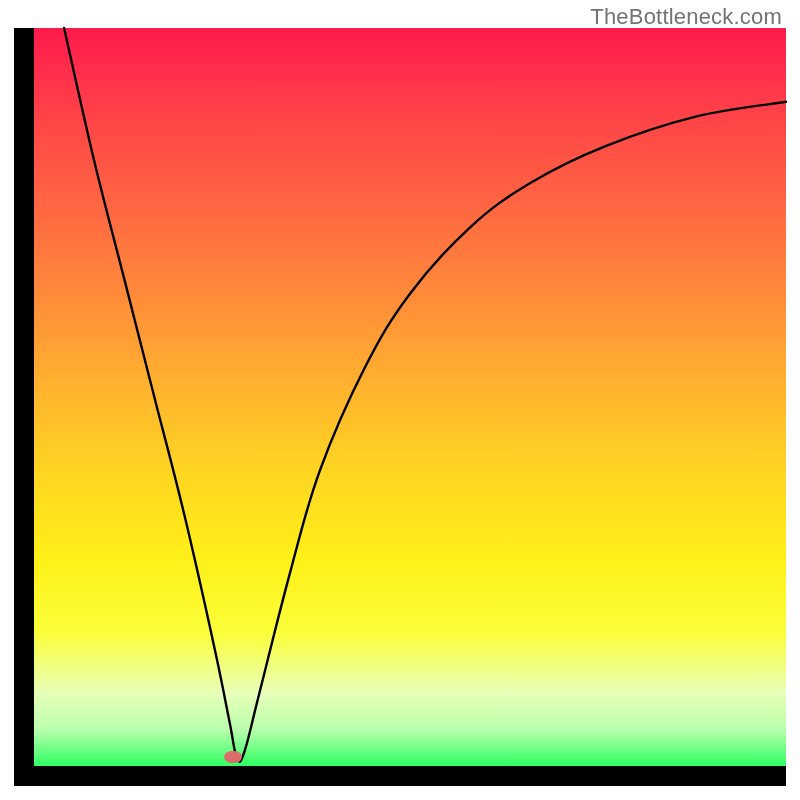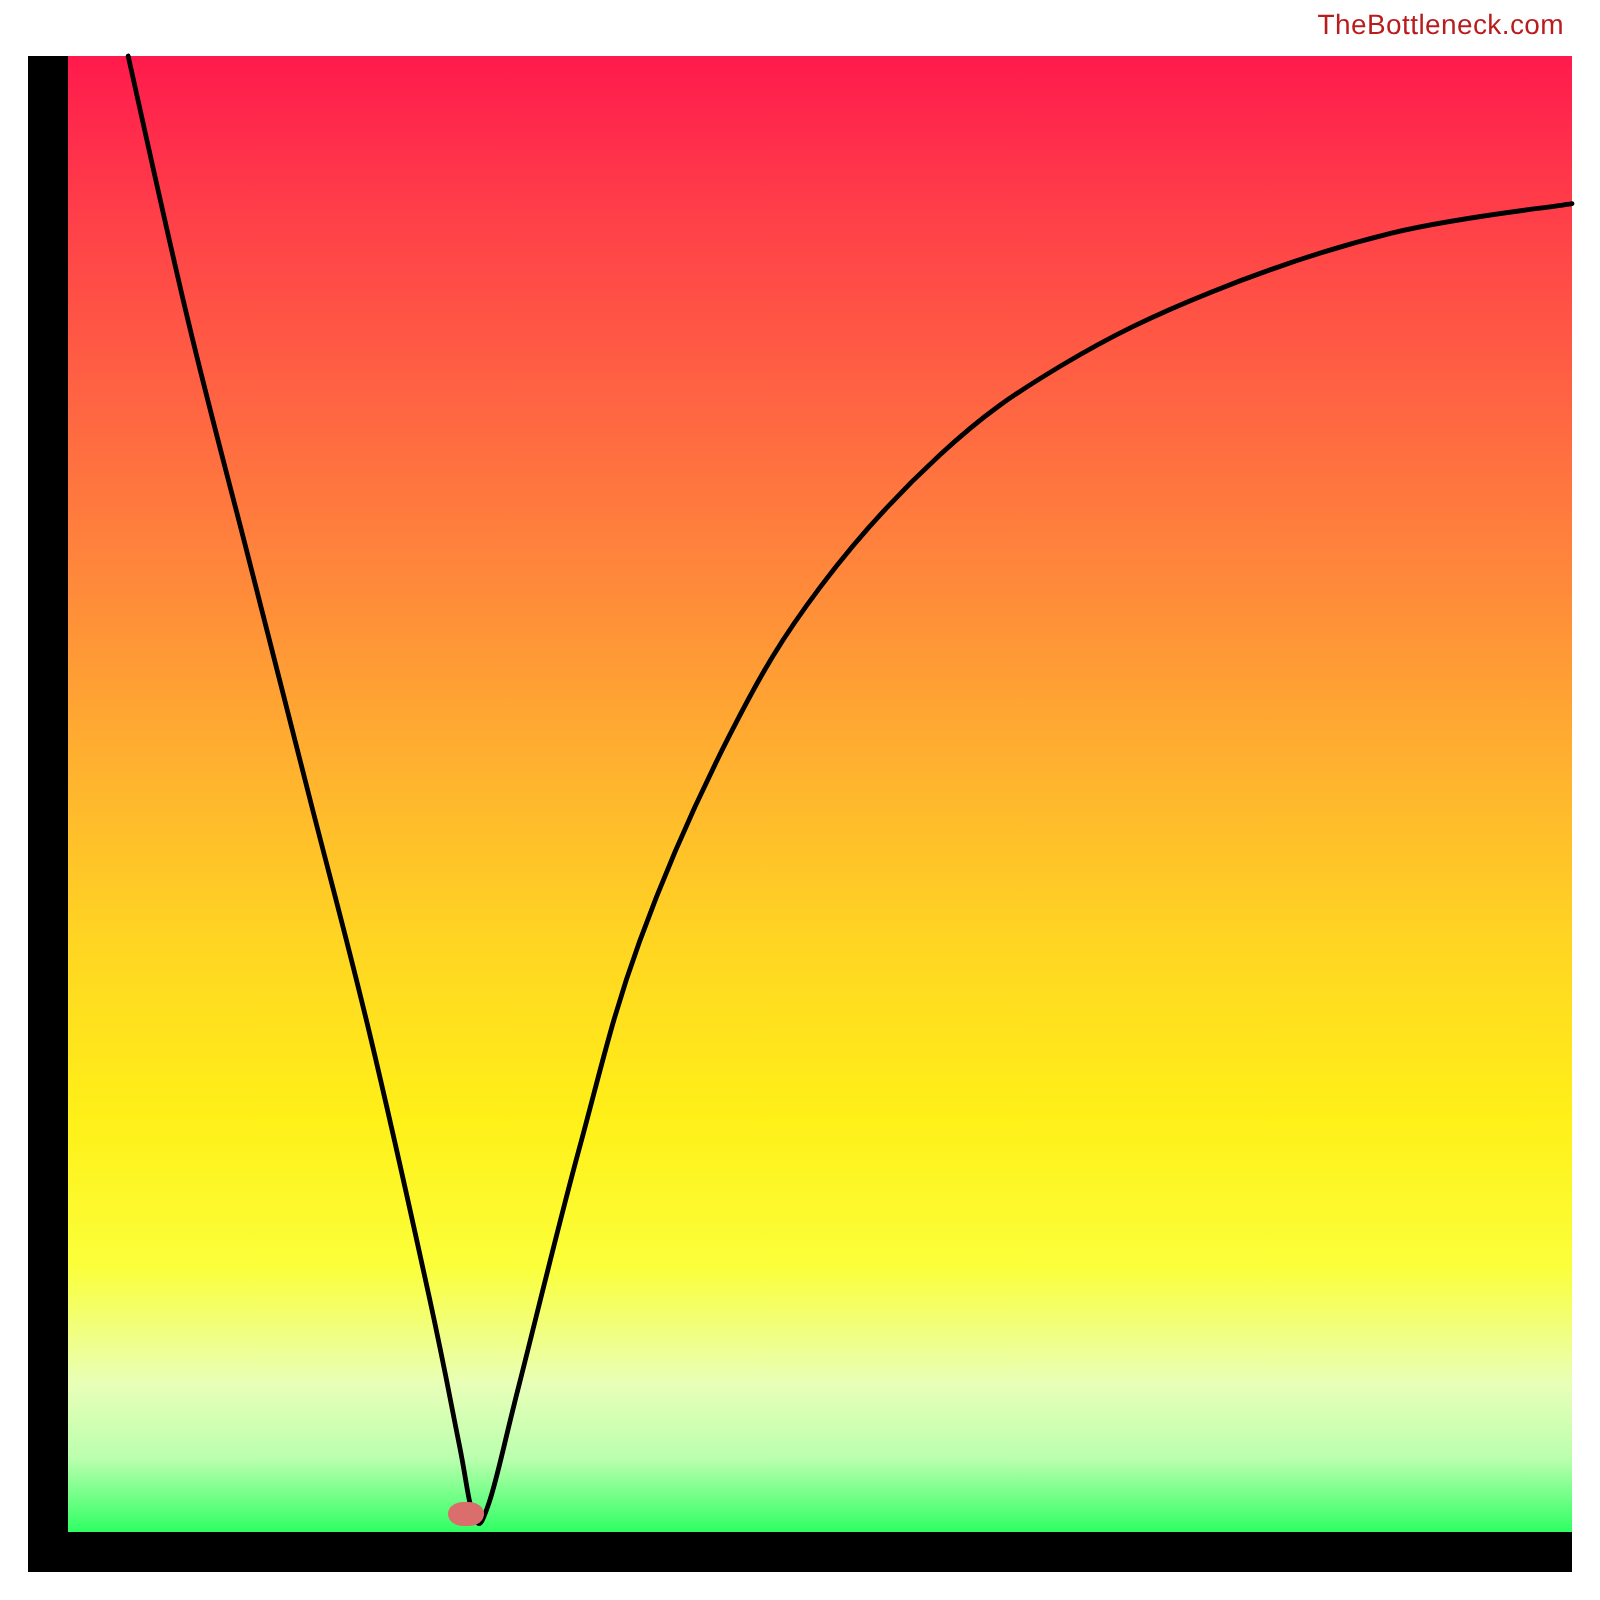--- a/index.html
+++ b/index.html
@@ -13,23 +13,23 @@
   .root {
     width: 800px;
     height: 800px;
     position: relative;
     background: #ffffff;
   }
   .watermark {
     position: absolute;
     top: 4px;
     right: 18px;
-    font-size: 14px;
+    font-size: 22px;
     font-weight: 500;
-    color: #b91c1c;
+    color: #737373;
     letter-spacing: 0.2px;
     font-family: Arial, Helvetica, sans-serif;
     z-index: 10;
   }
   .outer {
     position: absolute;
     left: 14px;
     top: 28px;
     width: 772px;
     height: 758px;

